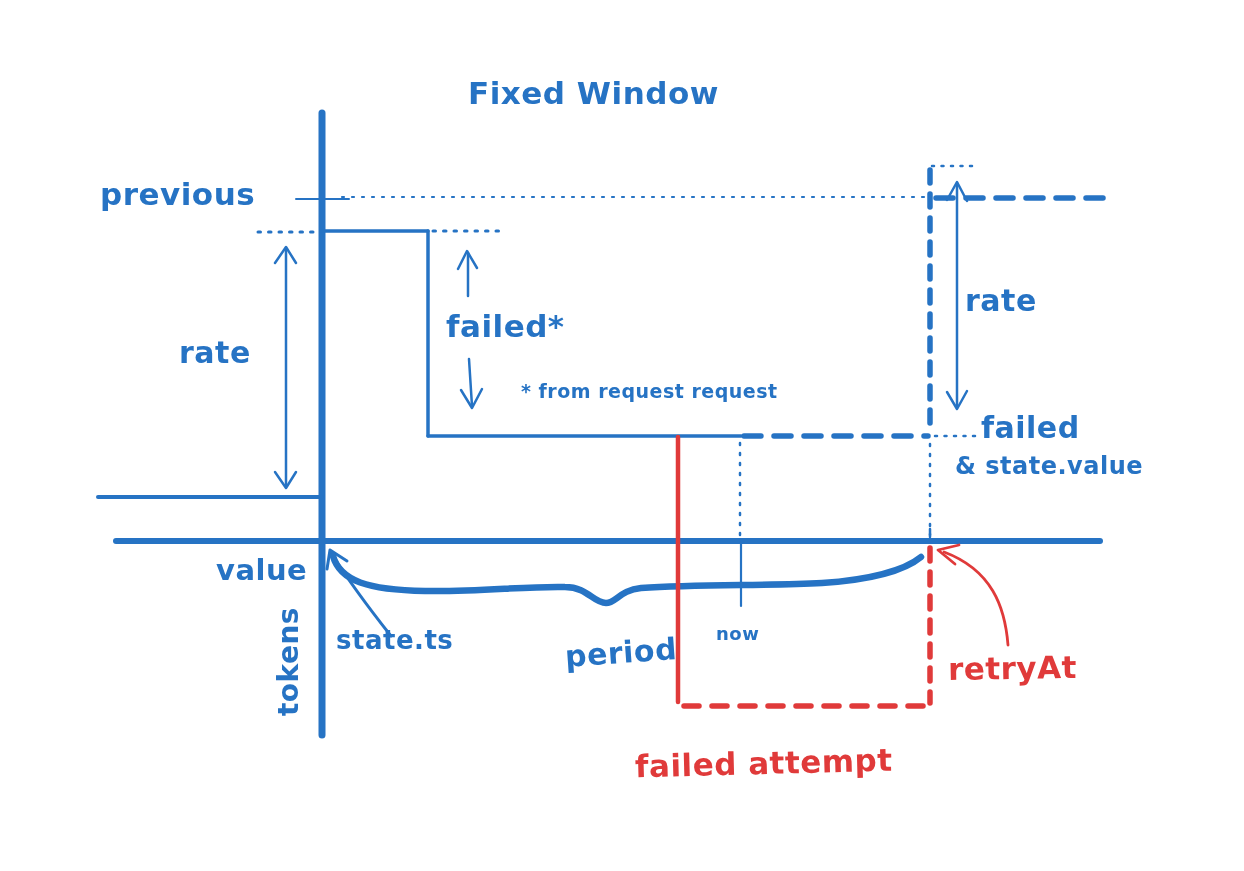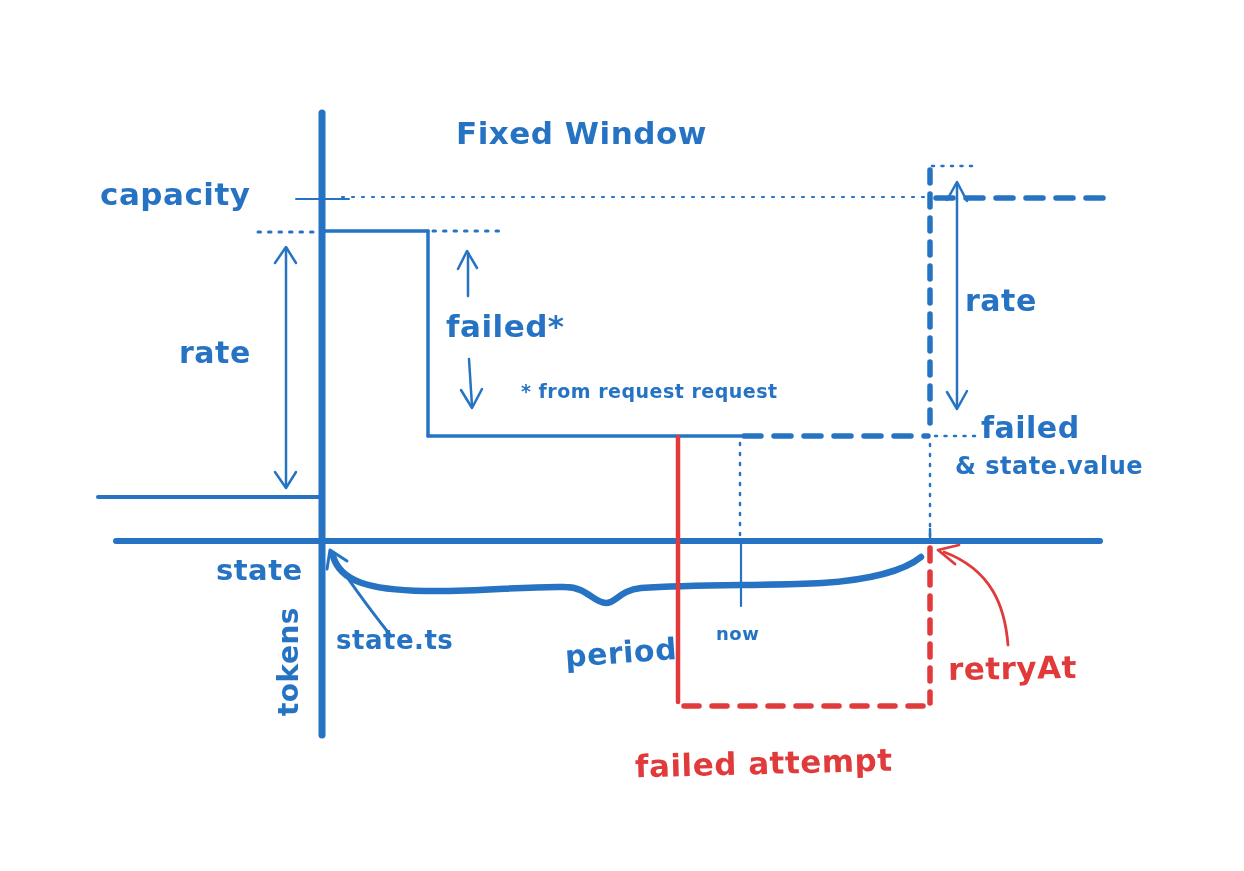--- a/index.html
+++ b/index.html
@@ -14,21 +14,21 @@
   .canvas svg { position: absolute; inset: 0; }
   .label {
     position: absolute;
     font-weight: 600;
     letter-spacing: 0.5px;
     white-space: nowrap;
     line-height: 1.1;
   }
   .blue { color: #2673c4; }
   .red  { color: #e03a3a; }
-  .title-label   { left: 456px; top: 76px;  font-size: 31px; width: 250px; text-align: center; margin-top: 40px; }
+  .title-label   { left: 468px; top: 76px;  font-size: 31px; width: 250px; text-align: center; }
   .capacity-label{ left: 100px; top: 177px; font-size: 31px; }
   .rate-left     { left: 179px; top: 336px; font-size: 30px; }
   .count-label   { left: 446px; top: 309px; font-size: 31px; font-weight: 700; }
   .footnote      { left: 521px; top: 381px; font-size: 19px; }
   .rate-right    { left: 965px; top: 284px; font-size: 30px; }
   .value-label   { left: 981px; top: 411px; font-size: 30px; }
   .statevalue    { left: 955px; top: 453px; font-size: 24px; }
   .time-label    { left: 216px; top: 555px; font-size: 29px; }
   .tokens-box {
     position: absolute; left: 229px; top: 600px; width: 120px; height: 122px;
@@ -96,28 +96,28 @@
     <g stroke="#e03a3a" fill="none" stroke-linecap="round" stroke-linejoin="round">
       <path d="M678 437 V702" stroke-width="4.5"></path>
       <path d="M684 706 H927" stroke-width="5.5" stroke-dasharray="15 13"></path>
       <path d="M930 548 V703" stroke-width="5.5" stroke-dasharray="13 11"></path>
       <path d="M1008 645 C1005 607 992 570 944 552" stroke-width="2.8"></path>
       <path d="M959 545 L938 550 L955 564" stroke-width="2.8"></path>
     </g>
   </svg>
 
   <div class="label blue title-label">Fixed Window</div>
-  <div class="label blue capacity-label">capacity</div>
+  <div class="label blue capacity-label">previous</div>
   <div class="label blue rate-left">rate</div>
   <div class="label blue count-label">failed*</div>
   <div class="label blue footnote">* from request request</div>
   <div class="label blue rate-right">rate</div>
   <div class="label blue value-label">failed</div>
   <div class="label blue statevalue">&amp; state.value</div>
-  <div class="label blue time-label">state</div>
+  <div class="label blue time-label">value</div>
   <div class="tokens-box blue">
     <span>tokens</span>
   </div>
   <div class="label blue statets-label">state.ts</div>
   <div class="label blue period-label">period</div>
   <div class="label blue now-label">now</div>
   <div class="label red retryat-label">retryAt</div>
   <div class="label red failed-label">failed attempt</div>
 
 </div>

